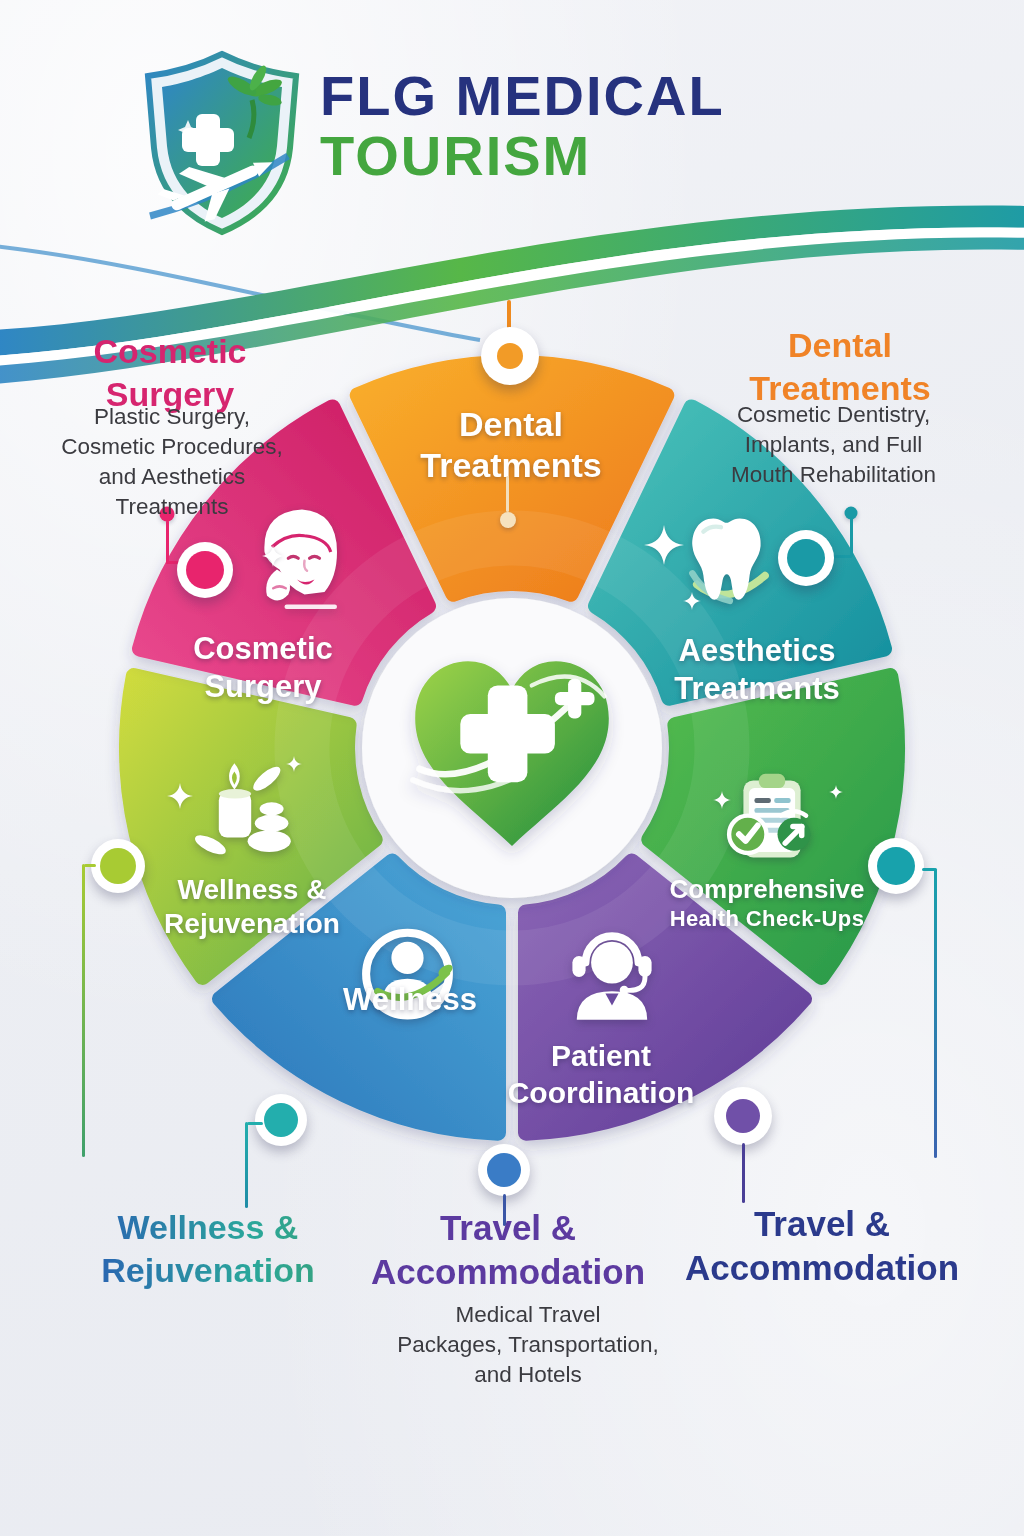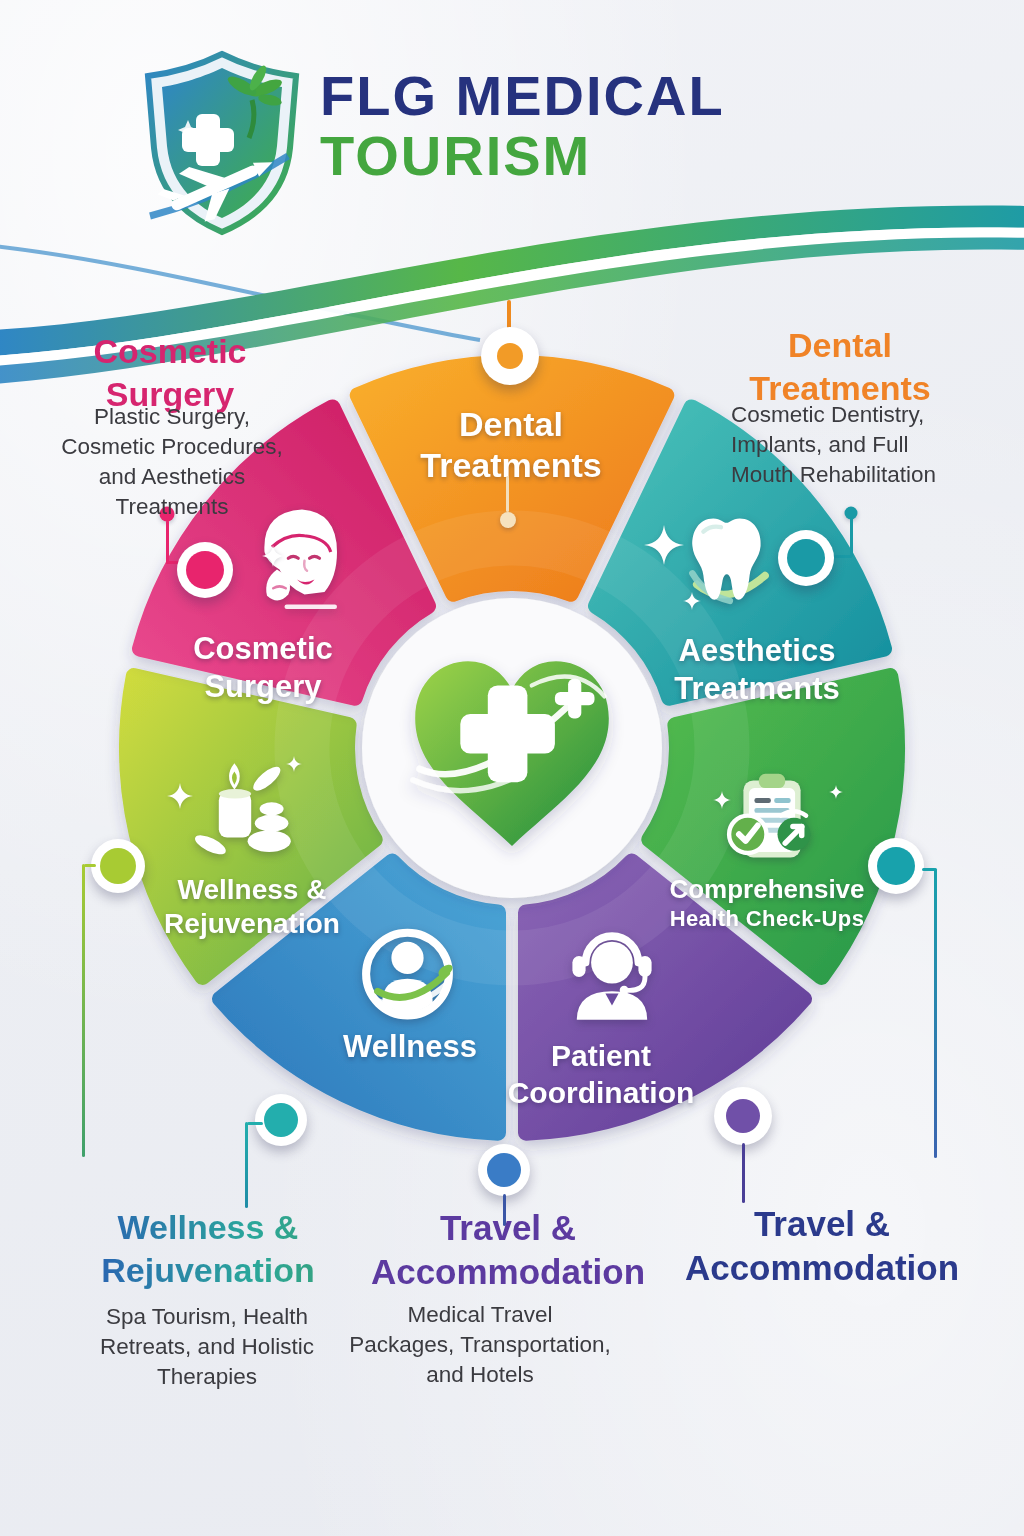--- a/index.html
+++ b/index.html
@@ -38,23 +38,23 @@
   .ch-bl{left:208px;top:1206px;color:#2585A6;}
   @supports ((-webkit-background-clip:text) or (background-clip:text)){
     .ch-bl{background:linear-gradient(90deg,#2A67B1 0%,#2AA79B 70%,#34A384 100%);
       -webkit-background-clip:text;background-clip:text;color:transparent;}
   }
   .ch-bc{left:508px;top:1206px;color:#5C3AA0;font-size:35px;}
   .ch-br{left:822px;top:1202px;color:#2B3A8C;font-size:35px;}
   .callout-b{position:absolute;transform:translateX(-50%);text-align:center;font-size:22.5px;
     line-height:1.33;color:#3B3B40;white-space:pre-line;}
   .cb-tl{left:172px;top:402px;}
-  .cb-tr{left:731px;top:400px;transform:none;text-align:left;}
+  .cb-tr{left:731px;top:400px;transform:none;text-align:center;}
   .cb-bl{left:207px;top:1302px;}
-  .cb-bc{left:480px;top:1300px;}
+  .cb-bc{left:528px;top:1300px;}
   .cb-br{left:822px;top:1296px;}
 </style>
 </head>
 <body>
 
 <div class="stage">
 
   <svg class="abs" style="left:0;top:0" width="1024" height="1536" viewBox="0 0 1024 1536">
     <defs>
       <linearGradient id="swG" x1="0" y1="0" x2="1" y2="0">
@@ -265,21 +265,21 @@
     <div class="s31">Treatments</div>
   </div>
   <div class="seg-label" style="left:767px;top:874px">
     <div class="s26">Comprehensive</div>
     <div class="s22">Health Check-Ups</div>
   </div>
   <div class="seg-label" style="left:601px;top:1038px">
     <div class="s30">Patient</div>
     <div class="s30">Coordination</div>
   </div>
-  <div class="seg-label" style="left:410px;top:1028px">
+  <div class="seg-label" style="left:410px;top:981px">
     <div class="s31">Wellness</div>
   </div>
   <div class="seg-label" style="left:252px;top:873px">
     <div class="s28">Wellness &amp;</div>
     <div class="s28">Rejuvenation</div>
   </div>
   <div class="seg-label" style="left:263px;top:630px">
     <div class="s31">Cosmetic</div>
     <div class="s31">Surgery</div>
   </div>
@@ -342,23 +342,20 @@
 Treatments</div>
 
   <div class="callout-h ch-tr">Dental
 Treatments</div>
   <div class="callout-b cb-tr">Cosmetic Dentistry,
 Implants, and Full
 Mouth Rehabilitation</div>
 
   <div class="callout-h ch-bl">Wellness &amp;
 Rejuvenation</div>
-  <div class="callout-b cb-bl">Spa Tourism, Health
-Retreats, and Holistic
-Therapies</div>
 
   <div class="callout-h ch-bc">Travel &amp;
 Accommodation</div>
   <div class="callout-b cb-bc">Medical Travel
 Packages, Transportation,
 and Hotels</div>
 
   <div class="callout-h ch-br">Travel &amp;
 Accommodation</div>
 

